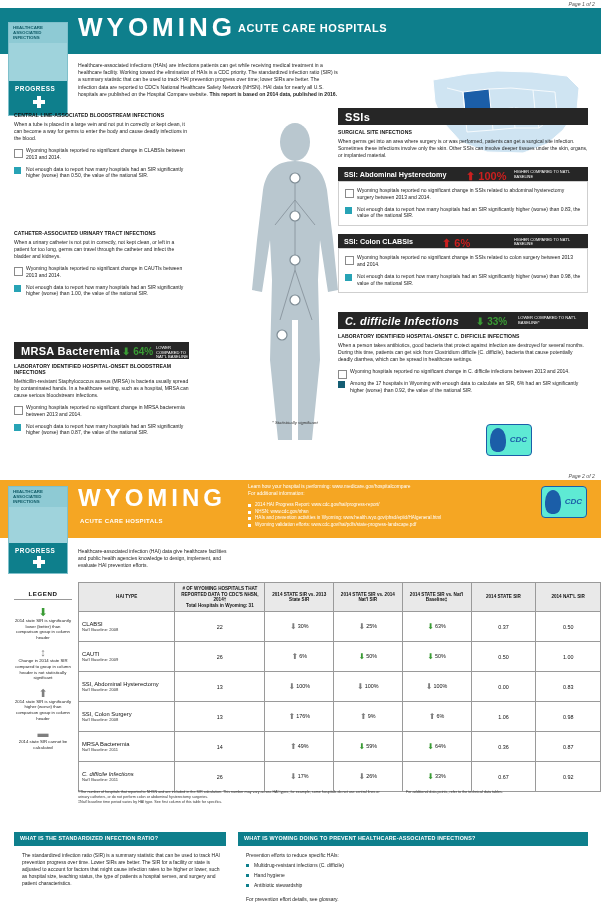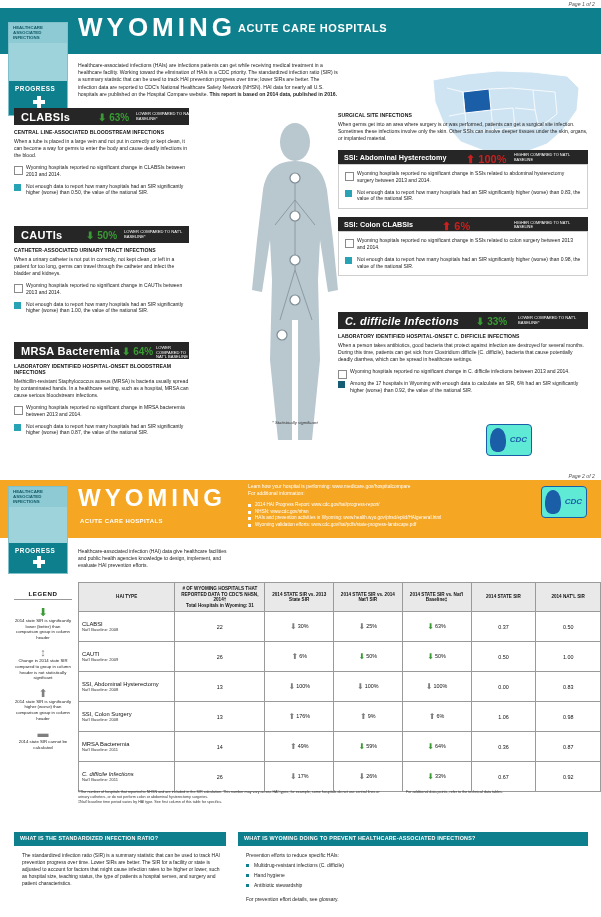--- a/index.html
+++ b/index.html
@@ -144,43 +144,27 @@
           <circle cx="95" cy="58" r="5"></circle>
           <circle cx="95" cy="96" r="5"></circle>
           <circle cx="95" cy="140" r="5"></circle>
           <circle cx="95" cy="180" r="5"></circle>
           <circle cx="82" cy="215" r="5"></circle>
         </g>
       </svg>
     </div>
 
     <div class="card" style="left:14px;top:108px;width:175px;">
-      <div class="cardhdr">
-        <div class="nm">CLABSIs</div>
-        <div class="val green" style="left:84px;">
-          <span>⬇</span>
-          <span>63%</span>
-        </div>
-        <div class="cmp" style="left:122px;">LOWER COMPARED TO NAT'L BASELINE*</div>
-      </div>
       <div class="cardsub">CENTRAL LINE-ASSOCIATED BLOODSTREAM INFECTIONS</div>
       <div class="cardtxt">When a tube is placed in a large vein and not put in correctly or kept clean, it can become a way for germs to enter the body and cause deadly infections in the blood.</div>
       <div class="bul"><span class="sq white"></span><span>Wyoming hospitals reported no significant change in CLABSIs between 2013 and 2014.</span></div>
       <div class="bul"><span class="sq teal"></span><span>Not enough data to report how many hospitals had an SIR significantly higher (worse) than 0.50, the value of the national SIR.</span></div>
     </div>
 
     <div class="card" style="left:14px;top:226px;width:175px;">
-      <div class="cardhdr">
-        <div class="nm">CAUTIs</div>
-        <div class="val green" style="left:72px;">
-          <span>⬇</span>
-          <span>50%</span>
-        </div>
-        <div class="cmp" style="left:110px;">LOWER COMPARED TO NAT'L BASELINE*</div>
-      </div>
       <div class="cardsub">CATHETER-ASSOCIATED URINARY TRACT INFECTIONS</div>
       <div class="cardtxt">When a urinary catheter is not put in correctly, not kept clean, or left in a patient for too long, germs can travel through the catheter and infect the bladder and kidneys.</div>
       <div class="bul"><span class="sq white"></span><span>Wyoming hospitals reported no significant change in CAUTIs between 2013 and 2014.</span></div>
       <div class="bul"><span class="sq teal"></span><span>Not enough data to report how many hospitals had an SIR significantly higher (worse) than 1.00, the value of the national SIR.</span></div>
     </div>
 
     <div class="card" style="left:14px;top:342px;width:175px;">
       <div class="cardhdr">
         <div class="nm">MRSA Bacteremia</div>
         <div class="val green" style="left:108px;">
@@ -189,20 +173,23 @@
         </div>
         <div class="cmp" style="left:142px;width:32px;">LOWER COMPARED TO NAT'L BASELINE</div>
       </div>
       <div class="cardsub">LABORATORY IDENTIFIED HOSPITAL-ONSET BLOODSTREAM INFECTIONS</div>
       <div class="cardtxt">Methicillin-resistant Staphylococcus aureus (MRSA) is bacteria usually spread by contaminated hands. In a healthcare setting, such as a hospital, MRSA can cause serious bloodstream infections.</div>
       <div class="bul"><span class="sq white"></span><span>Wyoming hospitals reported no significant change in MRSA bacteremia between 2013 and 2014.</span></div>
       <div class="bul"><span class="sq teal"></span><span>Not enough data to report how many hospitals had an SIR significantly higher (worse) than 0.87, the value of the national SIR.</span></div>
     </div>
 
     <div class="card" style="left:338px;top:108px;width:250px;">
+      <div class="cardhdr">
+        <div class="nm">SSIs</div>
+      </div>
       <div class="cardsub">SURGICAL SITE INFECTIONS</div>
       <div class="cardtxt">When germs get into an area where surgery is or was performed, patients can get a surgical site infection. Sometimes these infections involve only the skin. Other SSIs can involve deeper tissues under the skin, organs, or implanted material.</div>
 
       <div style="margin-top:8px;">
         <div class="subhdr">
           <div class="nm">SSI: Abdominal Hysterectomy</div>
           <div class="val red" style="left:128px;">
             <span>⬆</span>
             <span>100%</span>
           </div>

